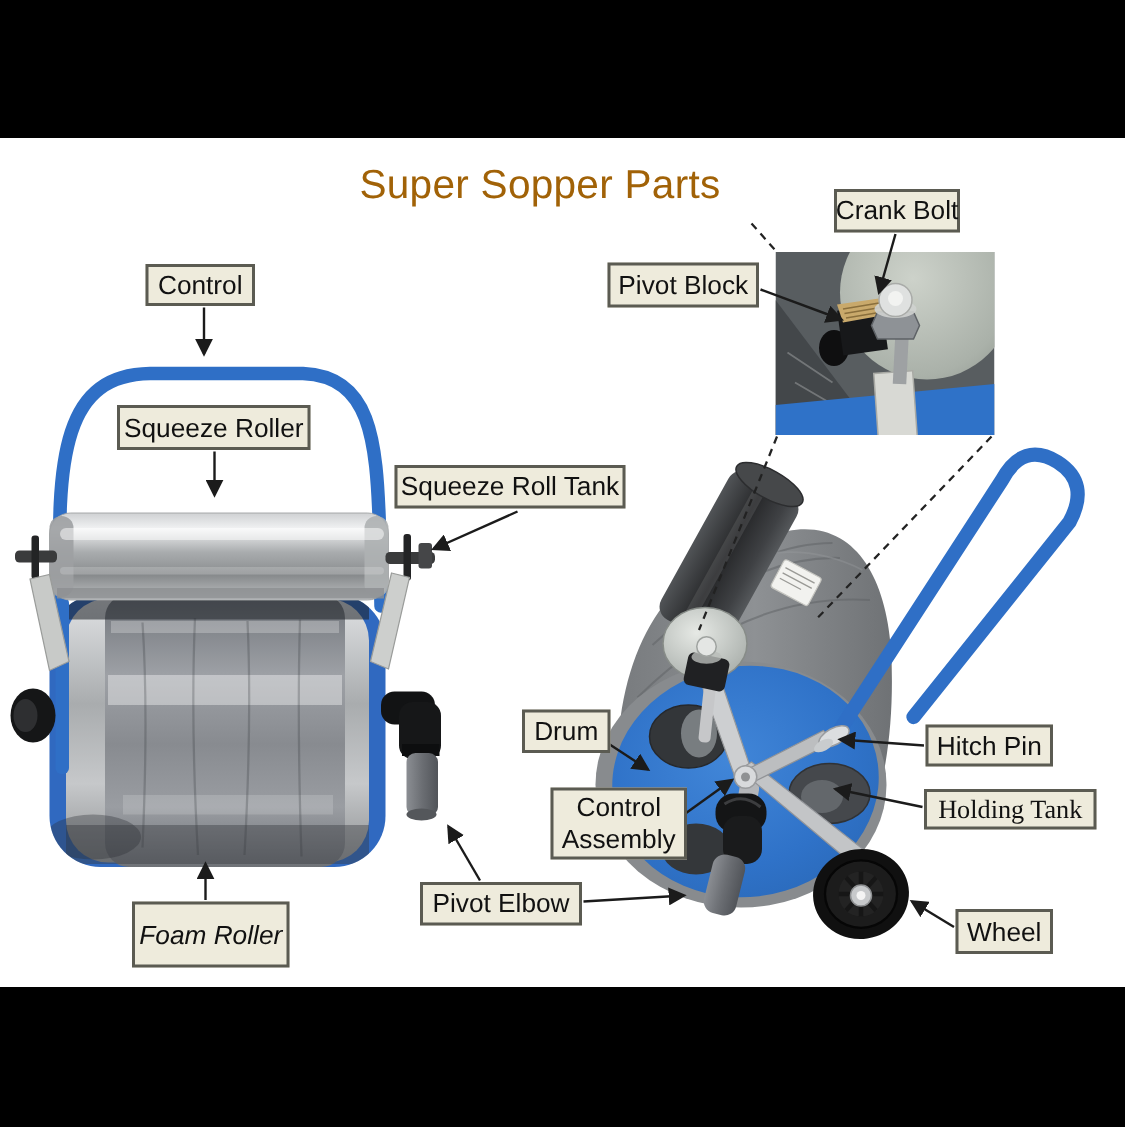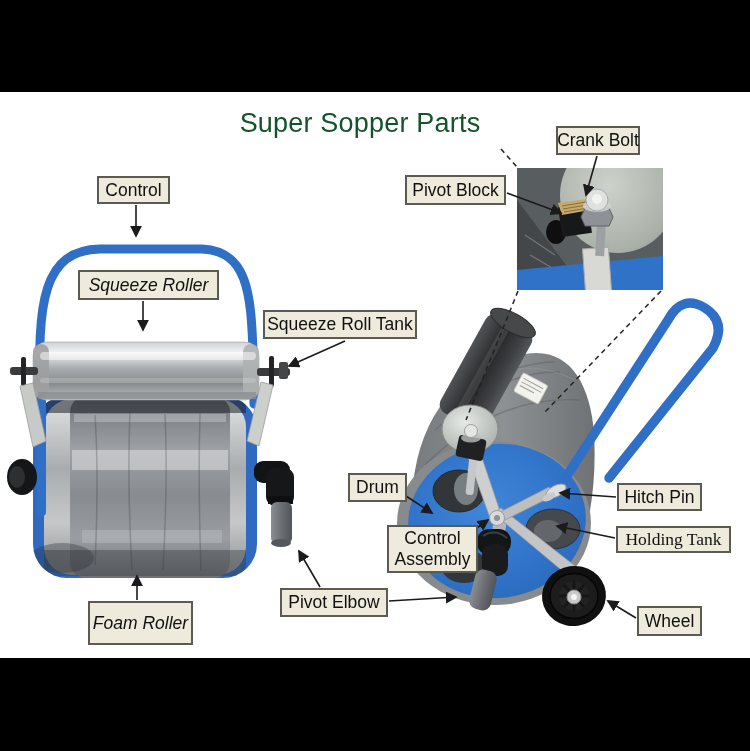--- a/index.html
+++ b/index.html
@@ -6,35 +6,35 @@
   .stage{
     position:relative;width:750px;height:751px;overflow:hidden;
     background:var(--page-bg,#fff);
     font-family:"Liberation Sans",sans-serif;
   }
   .bar{position:absolute;left:0;width:750px;background:var(--bar-black,#000);}
   .bar.top{top:0;height:92px;}
   .bar.bottom{top:658px;height:93px;}
   .page-title{
     position:absolute;left:0;top:108px;width:720px;text-align:center;
-    font-size:27px;color:#14532d;letter-spacing:.2px;
+    font-size:27px;color:#a16207;letter-spacing:.2px;
   }
   svg.diagram{position:absolute;left:0;top:0;}
   .label{
     position:absolute;box-sizing:border-box;
     background:var(--label-bg,#eeebdc);
     border:2px solid var(--label-border,#5b5b52);
     color:var(--label-text,#111);
     font-size:17.5px;line-height:1.18;
     display:flex;align-items:center;justify-content:center;
     text-align:center;white-space:nowrap;
   }
-  .label.wrap{white-space:normal;margin-left:20px;}
+  .label.wrap{white-space:normal;}
   .l-handle{left:97px;top:176px;width:73px;height:28px;}
-  .l-squeeze-roller{left:78px;top:270px;width:141px;height:30px;font-style:italic;}
+  .l-squeeze-roller{left:78px;top:270px;width:129px;height:30px;}
   .l-squeeze-roll-shaft{left:263px;top:310px;width:154px;height:29px;}
   .l-crank-bolt{left:556px;top:126px;width:84px;height:29px;}
   .l-pivot-block{left:405px;top:175px;width:101px;height:30px;}
   .l-drum{left:348px;top:473px;width:59px;height:29px;}
   .l-hitch-pin{left:617px;top:483px;width:85px;height:28px;}
   .l-holding-tank{left:616px;top:526px;width:115px;height:27px;font-family:Liberation Serif, serif;}
   .l-control-assembly{left:367px;top:525px;width:91px;height:48px;}
   .l-drain-elbow{left:280px;top:588px;width:108px;height:29px;}
   .l-foam-roller{left:88px;top:601px;width:105px;height:44px;font-style:italic;}
   .l-wheel{left:637px;top:606px;width:65px;height:30px;text-align:right;}

